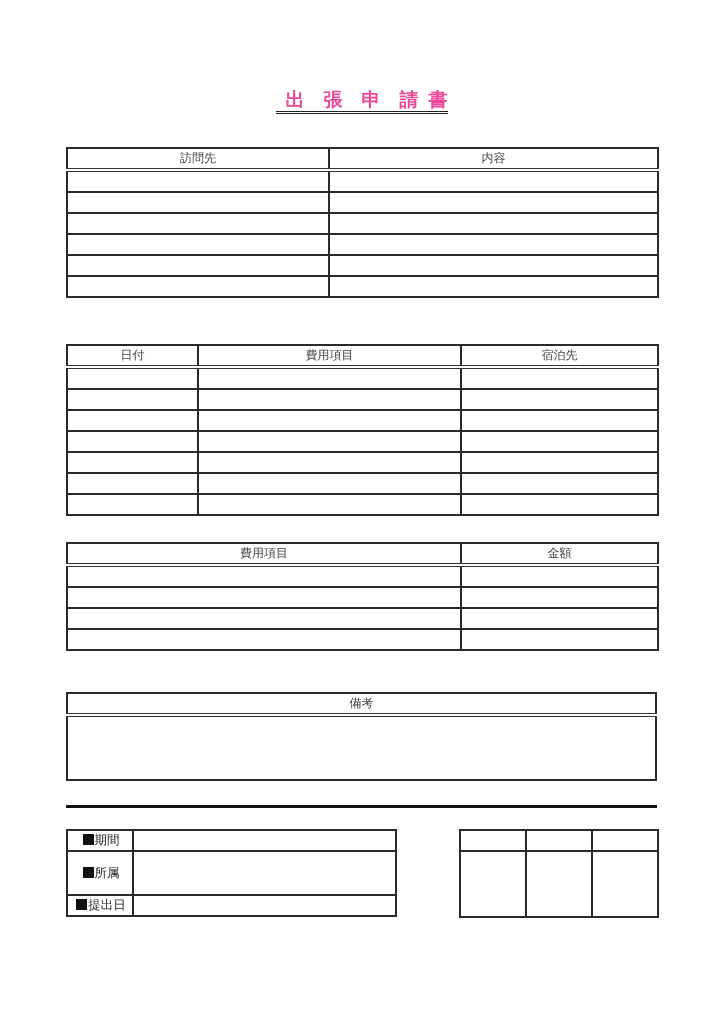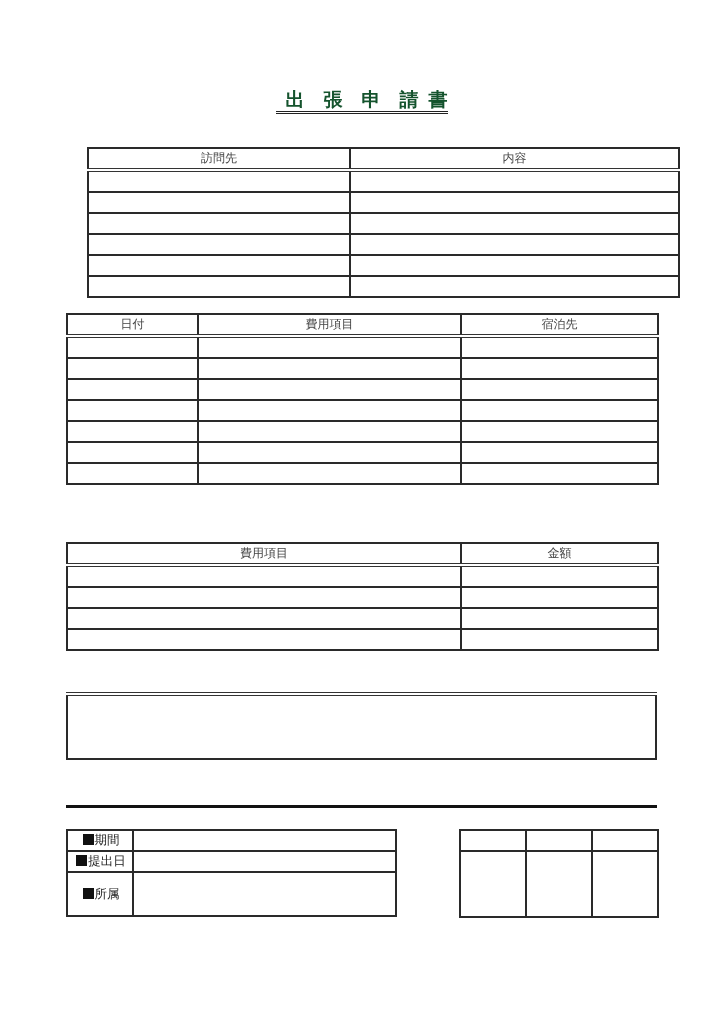--- a/index.html
+++ b/index.html
@@ -1,17 +1,17 @@
 <!DOCTYPE html>
 <html><head>
 <meta charset="utf-8">
 <style>
   html, body { margin: 0; padding: 0; background: #ffffff; }
   body { width: 724px; height: 1024px; position: relative; font-family: "DejaVu Sans", sans-serif; color: #333; overflow: hidden; }
-  .title { position: absolute; left: 0; top: 88px; width: 724px; text-align: center; font-size: 19px; font-weight: bold; color: #14532d; letter-spacing: 0; }
+  .title { position: absolute; left: 0; top: 88px; width: 724px; text-align: center; font-size: 19px; font-weight: bold; color: #ec4899; letter-spacing: 0; }
   .title span.t { display: inline-block; border-bottom: 3px double #222; padding: 0 0 1px 0; line-height: 22px; }
   .title span.ch { display: inline-block; width: 38px; text-align: center; }
   .title span.ch:last-child { width: 20px; }
   table.form { position: absolute; border-collapse: collapse; table-layout: fixed; }
   table.form td, table.form th { border: 2px solid #2a2a2a; padding: 0; font-size: 12px; font-weight: normal; color: #444; text-align: center; vertical-align: middle; }
   table.form th { height: 19px; }
   table.form tr.after-head td { border-top: 4px double #333; }
   table.form td { height: 19px; }
   .rule { position: absolute; left: 66px; top: 805px; width: 591px; height: 3px; background: #111; }
   .label-cell { text-align: left; padding-left: 2px !important; color: #222 !important; font-size: 12.5px !important; }
@@ -19,21 +19,21 @@
 </style>
 </head>
 <body>
 
 <div class="title">
   <span class="t">
     <span class="ch">出</span><span class="ch">張</span><span class="ch">申</span><span class="ch">請</span><span class="ch">書</span>
   </span>
 </div>
 
-<table class="form" style="left:66px; top:147px; width:591px;margin-left:21px;">
+<table class="form" style="left:66px; top:147px; width:591px;">
   <colgroup>
       <col style="width:262px">
       <col style="width:329px">
     </colgroup>
   <tbody>
       <tr>
     <th>訪問先</th>
     <th>内容</th>
   </tr>
   <tr class="after-head">
@@ -56,21 +56,21 @@
     <td></td>
     <td></td>
   </tr>
   <tr>
     <td></td>
     <td></td>
   </tr>
 </tbody>
   </table>
 
-<table class="form" style="left:66px; top:313px; width:591px;">
+<table class="form" style="left:66px; top:344px; width:591px;">
   <colgroup>
       <col style="width:131px">
       <col style="width:263px">
       <col style="width:197px">
     </colgroup>
   <tbody>
       <tr>
     <th>日付</th>
     <th>費用項目</th>
     <th>宿泊先</th>
@@ -137,44 +137,47 @@
   </tr>
   <tr>
     <td></td>
     <td></td>
   </tr>
 </tbody>
   </table>
 
 <table class="form" style="left:66px; top:692px; width:591px;">
   <tbody>
+      <tr>
+    <th>備考</th>
+  </tr>
   <tr class="after-head">
     <td style="height:62px;"></td>
   </tr>
 </tbody>
   </table>
 
 <div class="rule"></div>
 
 <table class="form" style="left:66px; top:829px; width:329px;">
   <colgroup>
       <col style="width:66px">
       <col style="width:263px">
     </colgroup>
   <tbody>
       <tr>
     <td class="label-cell"><span class="sq"></span><span>期間</span></td>
     <td></td>
   </tr>
   <tr>
-    <td class="label-cell"><span class="sq"></span><span>提出日</span></td>
+    <td class="label-cell" style="height:42px;"><span class="sq"></span><span>所属</span></td>
     <td></td>
   </tr>
   <tr>
-    <td class="label-cell" style="height:42px;"><span class="sq"></span><span>所属</span></td>
+    <td class="label-cell"><span class="sq"></span><span>提出日</span></td>
     <td></td>
   </tr>
 </tbody>
   </table>
 
 <table class="form" style="left:459px; top:829px; width:198px;">
   <colgroup>
       <col style="width:66px">
       <col style="width:66px">
       <col style="width:66px">

